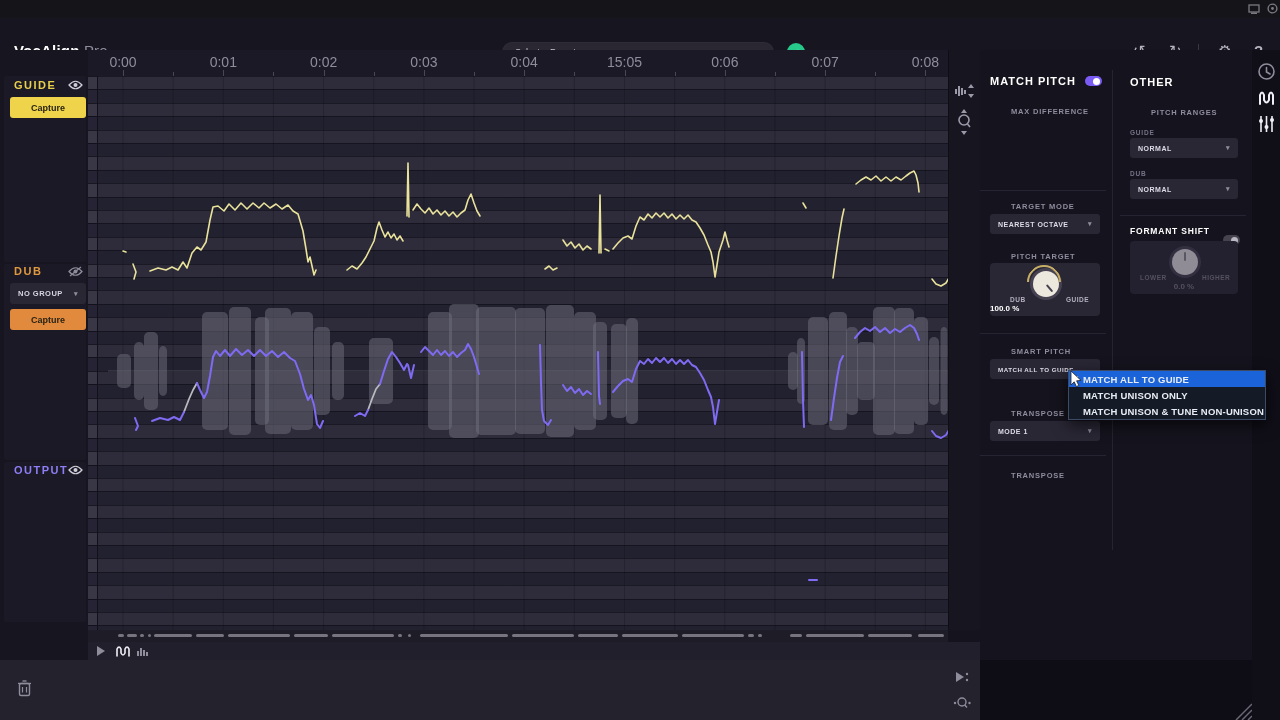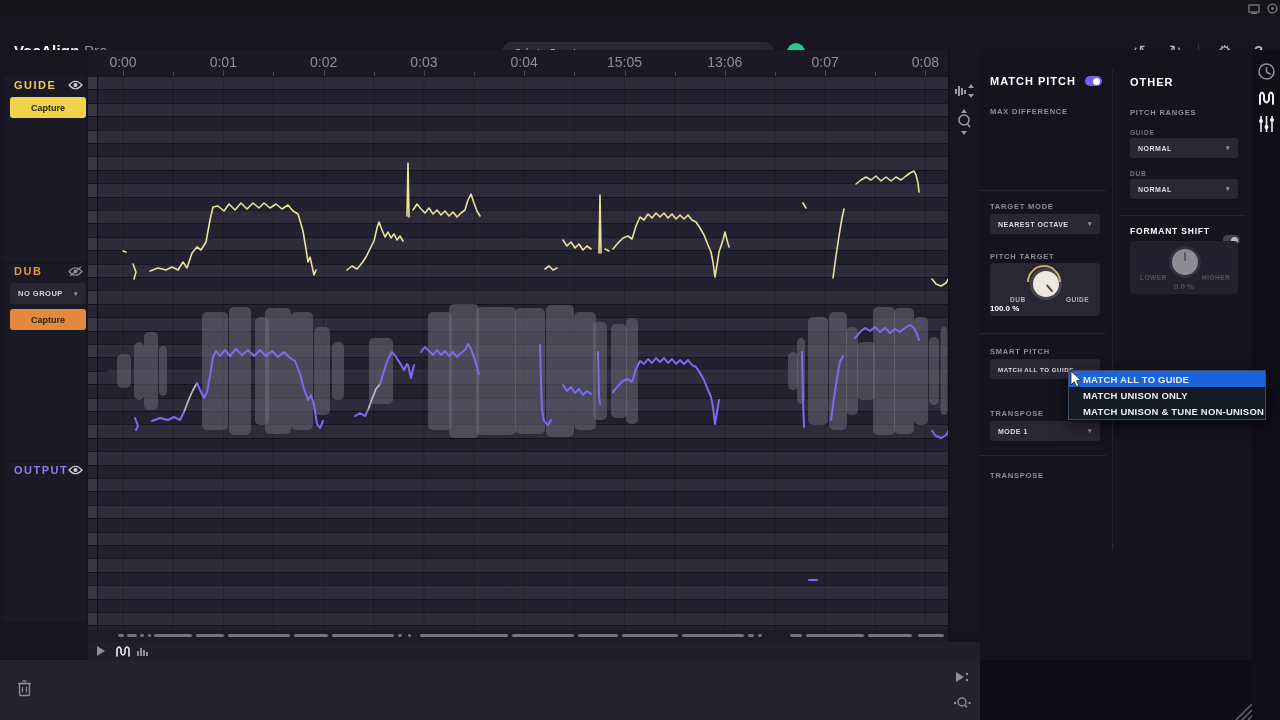--- a/index.html
+++ b/index.html
@@ -51,21 +51,21 @@
   #transport { left:88px; top:642px; width:892px; height:18px; background:#211f2b; }
   .play-tri { width:0; height:0; border-left:8px solid #8f8c9c; border-top:5px solid transparent; border-bottom:5px solid transparent; }
 
   #edgecol { left:948px; top:50px; width:32px; height:580px; background:#17151f; border-left:1px solid #0f0e15; }
 
   
   #rightpanel { left:980px; top:50px; width:272px; height:610px; background:#15131d; }
   #iconstrip { left:1252px; top:50px; width:28px; height:670px; background:#100e17; }
   #bottomright { left:980px; top:660px; width:272px; height:60px; background:#0e0c14; }
   .panel-title { font-size:11px; font-weight:bold; color:#fff; letter-spacing:1px; }
-  .label-sm { font-size:7.5px; font-weight:bold; color:#8f8c9e; letter-spacing:.8px; }
+  .label-sm { font-size:7.5px; font-weight:bold; color:#8f8c9e; letter-spacing:.8px;margin-left:21px; }
   .label-xs { font-size:6.5px; font-weight:bold; color:#77748a; letter-spacing:.8px; }
   .panelbox { background:#2a2735; border-radius:4px; }
   .panelbox.dim { background:#232030; }
   .dropdown { background:#2a2735; border-radius:3px; display:flex; align-items:center;
     justify-content:space-between; padding:0 8px; color:#dddbe6; font-size:7px; font-weight:bold; letter-spacing:.5px; }
   .chev { color:#8f8c9c; font-size:7px; }
   .hsep { height:1px; background:#262333; }
   .vsep { width:1px; background:#262333; }
 
   .toggle { width:17px; height:10px; border-radius:5px; position:relative; }
@@ -177,21 +177,21 @@
       <div class="tickline" style="left: 285.75px; height: 4px;"></div>
       <div class="tick-label" style="left: 335.9px;">0:03</div>
       <div class="tickline" style="left: 335.9px; height: 6px;"></div>
       <div class="tickline" style="left: 386.05px; height: 4px;"></div>
       <div class="tick-label" style="left: 436.2px;">0:04</div>
       <div class="tickline" style="left: 436.2px; height: 6px;"></div>
       <div class="tickline" style="left: 486.35px; height: 4px;"></div>
       <div class="tick-label" style="left: 536.5px;">15:05</div>
       <div class="tickline" style="left: 536.5px; height: 6px;"></div>
       <div class="tickline" style="left: 586.65px; height: 4px;"></div>
-      <div class="tick-label" style="left: 636.8px;">13:06</div>
+      <div class="tick-label" style="left: 636.8px;">0:06</div>
       <div class="tickline" style="left: 636.8px; height: 6px;"></div>
       <div class="tickline" style="left: 686.95px; height: 4px;"></div>
       <div class="tick-label" style="left: 737.1px;">0:07</div>
       <div class="tickline" style="left: 737.1px; height: 6px;"></div>
       <div class="tickline" style="left: 787.25px; height: 4px;"></div>
       <div class="tick-label" style="left: 837.4px;">0:08</div>
       <div class="tickline" style="left: 837.4px; height: 6px;"></div>
     </div>
 
   <div class="abs" id="keys"></div>

